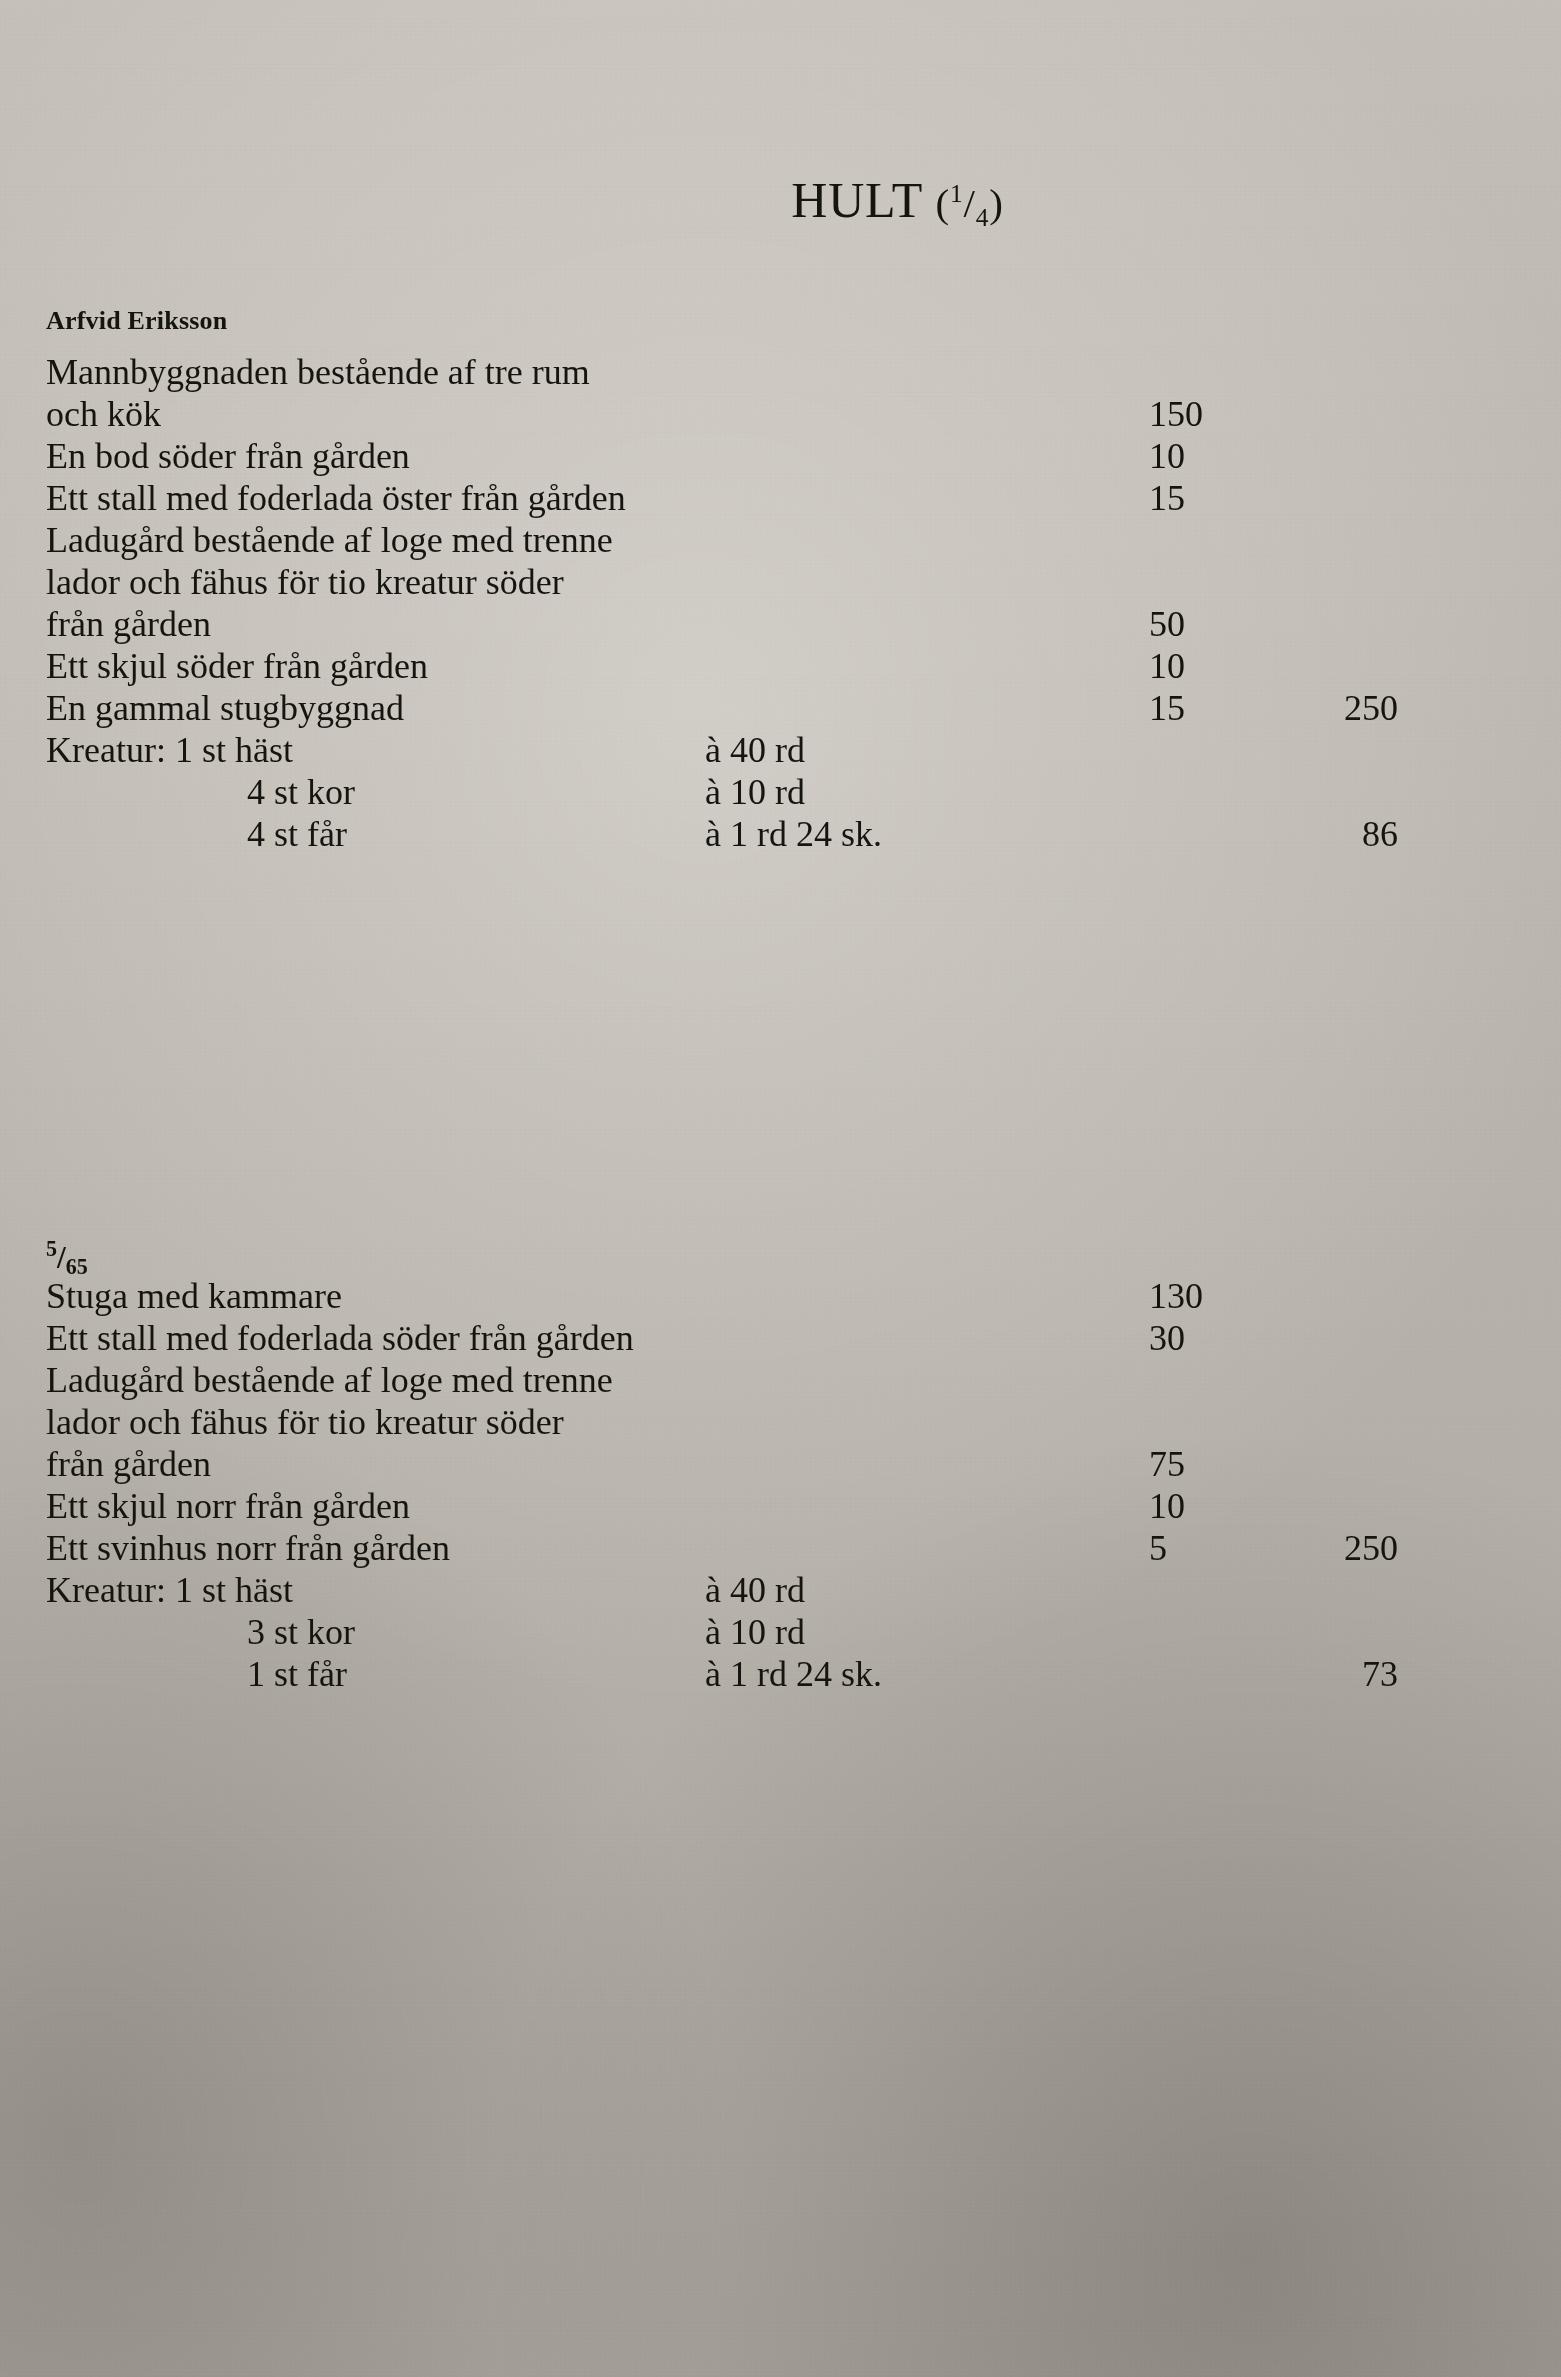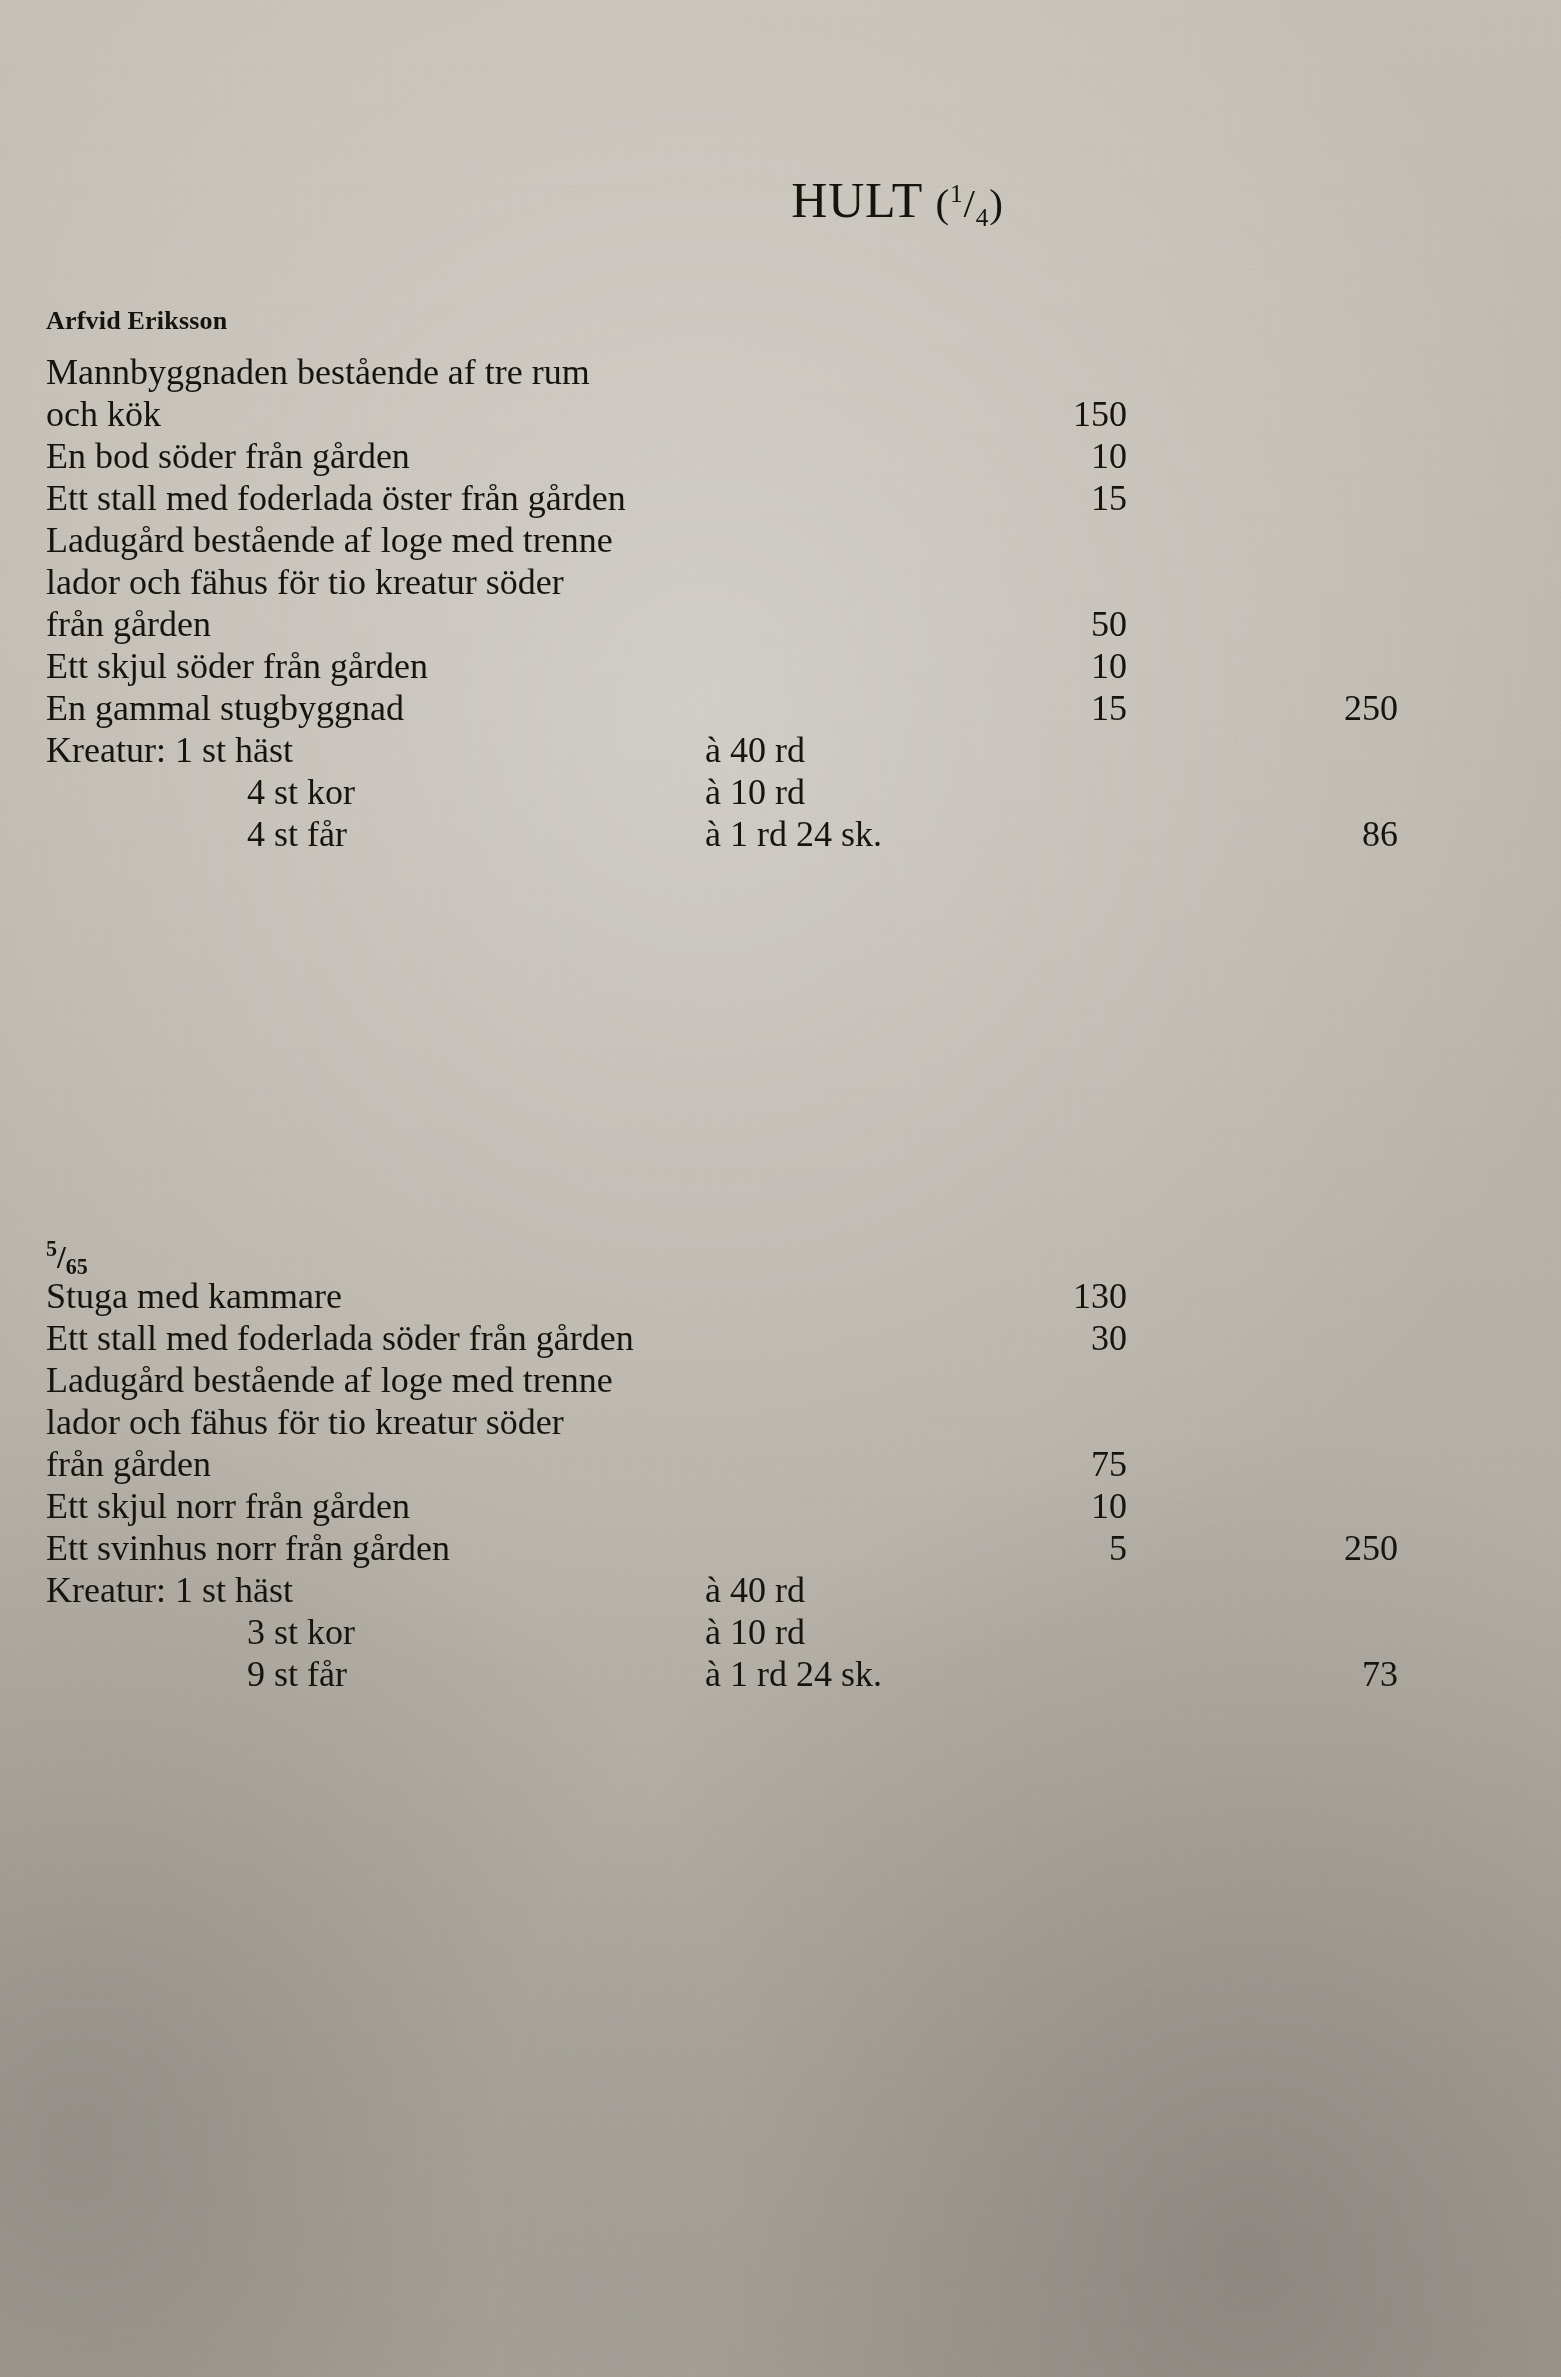--- a/index.html
+++ b/index.html
@@ -86,21 +86,21 @@
   .row {
     position: relative;
     height: 42px;
     font-size: 36px;
     line-height: 42px;
     white-space: nowrap;
   }
   .desc { position: absolute; left: 0; top: 0; }
   .desc.indent { left: 201px; }
   .rate { position: absolute; left: 659px; top: 0; }
-  .val1 { position: absolute; left: 981px; top: 0; width: 100px; text-align: right; }
+  .val1 { position: absolute; left: 1103px; top: 0; width: 100px; }
   .val2 { position: absolute; left: 1236px; top: 0; width: 116px; text-align: right; }
   .total-livestock { position: absolute; left: 1236px; top: 0; width: 116px; text-align: right; }
 </style>
 </head>
 <body>
 
 <div class="page"></div>
 <div class="grain"></div>
 
 <div class="content">
@@ -222,21 +222,21 @@
         <span class="desc">Kreatur:  1 st häst</span>
         <span class="rate">à 40 rd</span>
         <span class="total-livestock"></span>
       </div>
       <div class="row">
         <span class="desc indent">3 st kor</span>
         <span class="rate">à 10 rd</span>
         <span class="total-livestock"></span>
       </div>
       <div class="row">
-        <span class="desc indent">9 st får</span>
+        <span class="desc indent">1 st får</span>
         <span class="rate">à 1 rd 24 sk.</span>
         <span class="total-livestock">73</span>
       </div>
     </div>
   </div>
 
 </div>
 
 
 </body></html>

